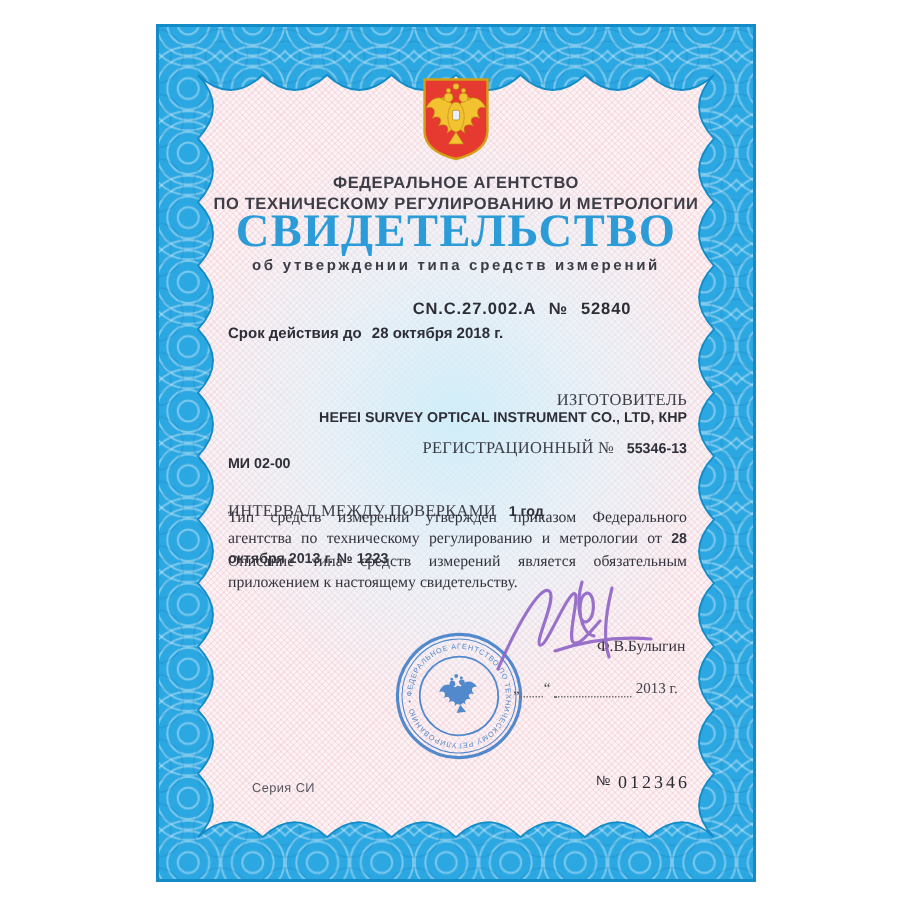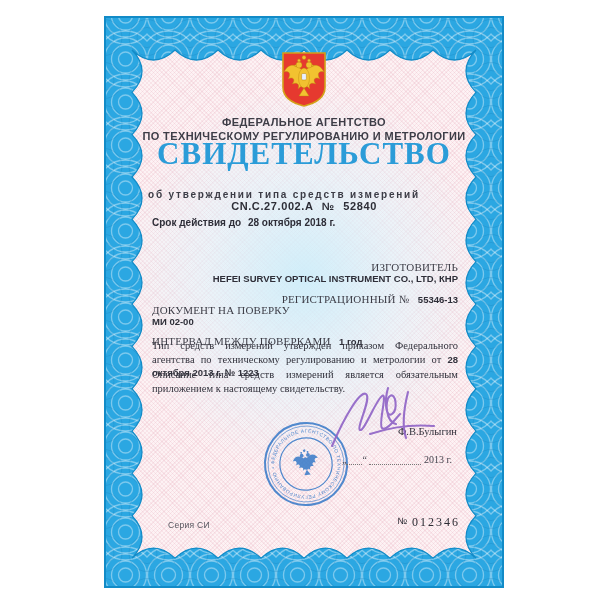--- a/index.html
+++ b/index.html
@@ -22,26 +22,26 @@
   .agency-line{
     left:0;width:400px;text-align:center;color:#3d3d47;
     font-size:11px;font-weight:600;letter-spacing:0.4px;
   }
   #title{
     left:0;top:120px;width:400px;text-align:center;
     font-family:"Liberation Serif",serif;font-weight:bold;
     font-size:31px;letter-spacing:1px;color:#2b9cd8;
   }
   #subtitle{
-    left:0;top:173px;width:400px;text-align:left;color:#3c3c46;
-    font-size:10px;font-weight:bold;letter-spacing:1.8px;margin-left:44px;
+    left:0;top:156px;width:400px;text-align:center;color:#3c3c46;
+    font-size:10px;font-weight:bold;letter-spacing:1.8px;
   }
   #cert-number{
     left:0;top:184px;width:400px;text-align:center;color:#2d2d36;
-    font-size:11px;font-weight:bold;letter-spacing:0.6px;word-spacing:5px;
+    font-size:11px;font-weight:bold;letter-spacing:0.6px;word-spacing:5px;padding-left:44px;
   }
   
   .body-left{left:48px;width:306px;}
   .flabel{
     font-family:"Liberation Serif",serif;font-size:11px;color:#3c3c46;letter-spacing:0.2px;
   }
   .fvalue{font-size:9.5px;font-weight:bold;color:#2e2e38;}
   .inline-val{margin-left:4px;}
   .valid-line{font-size:10px;font-weight:bold;color:#2e2e38;}
   .para{
@@ -137,21 +137,20 @@
 
   <div class="abs body-left" style="top:245px;text-align:right;">
     <div class="flabel">ИЗГОТОВИТЕЛЬ</div>
     <div class="fvalue">HEFEI SURVEY OPTICAL INSTRUMENT CO., LTD, КНР</div>
   </div>
   <div class="abs body-left" style="top:273px;text-align:right;">
     <span class="flabel">РЕГИСТРАЦИОННЫЙ №</span>
     <span class="fvalue inline-val">55346-13</span>
   </div>
   <div class="abs body-left" style="top:288px;">
-    <div class="flabel">ДОКУМЕНТ НА ПОВЕРКУ</div>
     <div class="fvalue">МИ 02-00</div>
   </div>
   <div class="abs body-left" style="top:315px;">
     <span class="flabel">ИНТЕРВАЛ МЕЖДУ ПОВЕРКАМИ</span>
     <span class="fvalue inline-val">1 год</span>
   </div>
 
   <div class="abs body-left para" style="top:323px;">
     <span>Тип средств измерений утвержден приказом Федерального агентства по техническому регулированию и метрологии от</span>
     <b>28 октября 2013 г. № 1223</b>

